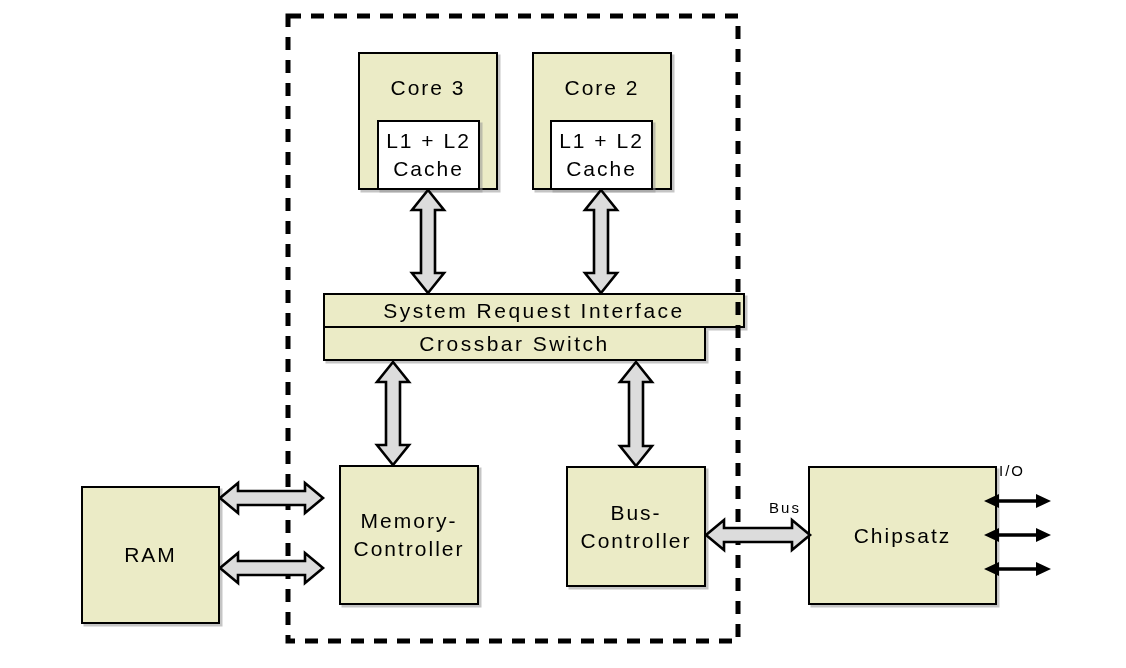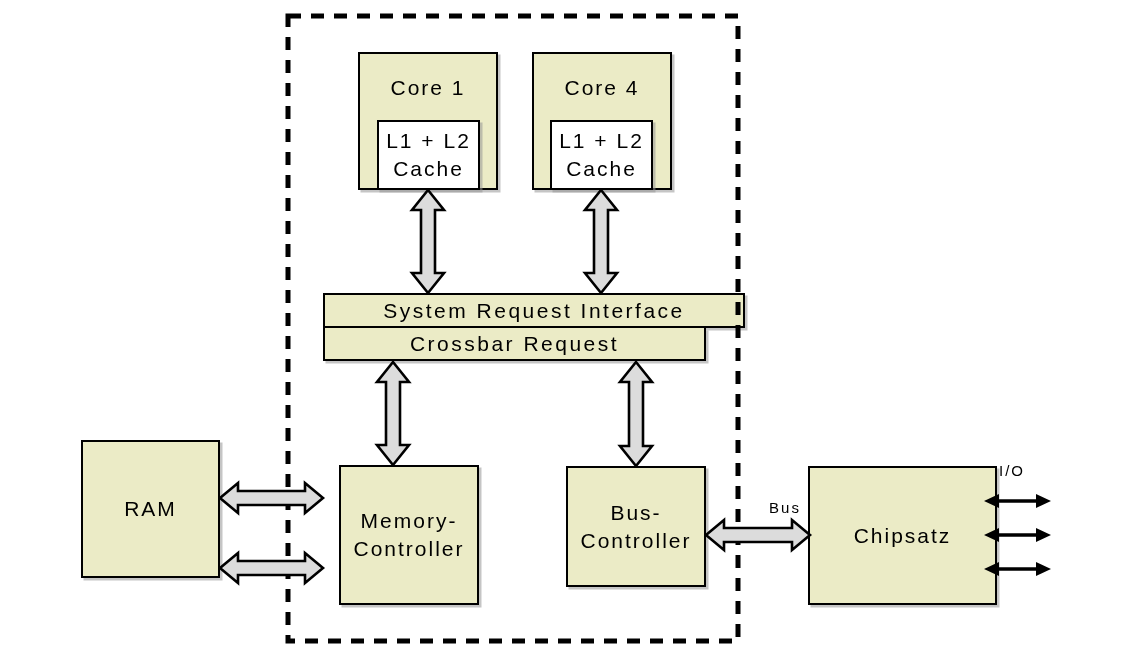--- a/index.html
+++ b/index.html
@@ -58,45 +58,45 @@
     stroke-linejoin: miter;
   }
   .io-line { stroke: var(--line, #000000); stroke-width: 3.5; }
   .io-head { fill: var(--line, #000000); stroke: none; }
 </style>
 </head>
 <body>
 
 <div class="canvas">
 
-  <div class="box" style="left:81px; top:440px; width:139px; height:138px;">
+  <div class="box" style="left:81px; top:486px; width:139px; height:138px;">
     <span class="l">RAM</span>
   </div>
 
   <div class="box top-label" style="left:358px; top:52px; width:140px; height:138px;">
-    <span class="l">Core 1</span>
+    <span class="l">Core 3</span>
   </div>
   <div class="box white" style="left:377px; top:120px; width:103px; height:70px;">
     <span class="l">L1 + L2</span>
     <span class="l">Cache</span>
   </div>
 
   <div class="box top-label" style="left:532px; top:52px; width:140px; height:138px;">
-    <span class="l">Core 4</span>
+    <span class="l">Core 2</span>
   </div>
   <div class="box white" style="left:550px; top:120px; width:103px; height:70px;">
     <span class="l">L1 + L2</span>
     <span class="l">Cache</span>
   </div>
 
   <div class="box bar" style="left:323px; top:293px; width:422px; height:35px;">
     <span class="l">System Request Interface</span>
   </div>
   <div class="box bar" style="left:323px; top:328px; width:383px; height:33px; border-top:0;">
-    <span class="l">Crossbar Request</span>
+    <span class="l">Crossbar Switch</span>
   </div>
 
   <div class="box" style="left:323px; top:465px; width:140px; height:140px;margin-left:16px;">
     <span class="l">Memory-</span>
     <span class="l">Controller</span>
   </div>
 
   <div class="box" style="left:566px; top:466px; width:140px; height:121px;">
     <span class="l">Bus-</span>
     <span class="l">Controller</span>

